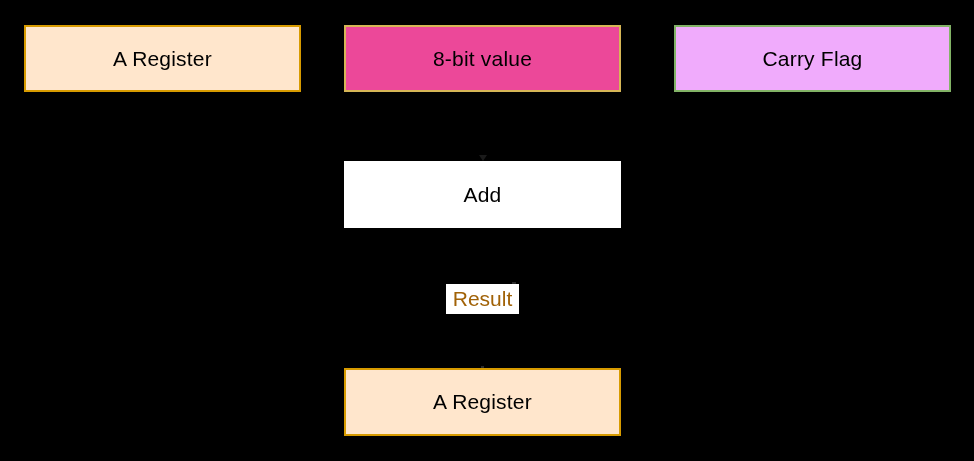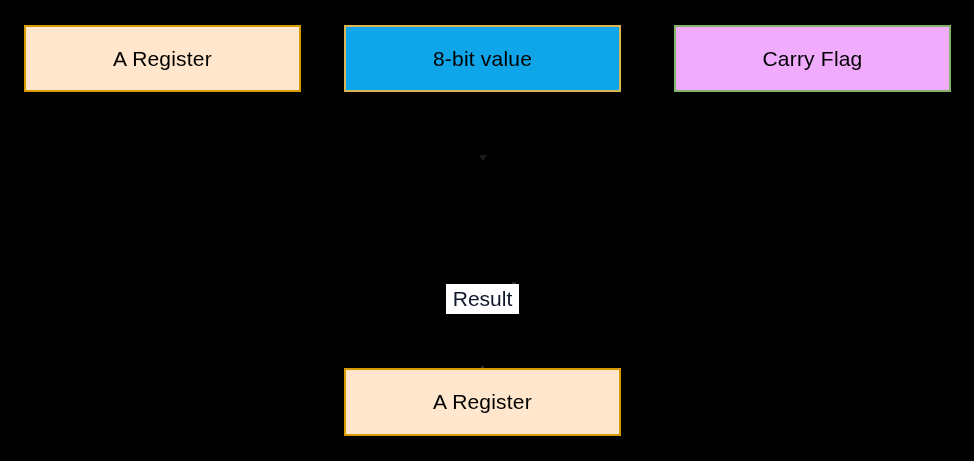--- a/index.html
+++ b/index.html
@@ -36,21 +36,21 @@
     border-width: 2px;
     border-style: solid;
   }
   .node.plain {
     border: none;
   }
   .label-box {
     position: absolute;
     box-sizing: border-box;
     background: #ffffff;
-    color: #0f172a;
+    color: #a16207;
     font-family: "Liberation Sans", sans-serif;
     font-size: 21px;
     line-height: 1.35;
     display: flex;
     align-items: center;
     justify-content: center;
     white-space: nowrap;
     border: none;
   }
   .edge {
@@ -91,28 +91,31 @@
 
   <div class="edge edge-line-v" style="left:482px; top:228px; height:140px;"></div>
   <div class="tick" style="left:512px; top:282px; width:4px; height:2px;"></div>
   <div class="tick" style="left:481px; top:366px; width:3px; height:3px;"></div>
   <div class="tick" style="left:481px; top:366px; width:3px; height:2px;"></div>
 
   <div class="node bordered" style="left:24px; top:25px; width:277px; height:67px; background:#ffe6cc; border-color:#d79b00;">
     <span>A Register</span>
   </div>
 
-  <div class="node bordered" style="left:344px; top:25px; width:277px; height:67px; background:#0ea5e9; border-color:#d6b656;">
+  <div class="node bordered" style="left:344px; top:25px; width:277px; height:67px; background:#ec4899; border-color:#d6b656;">
     <span>8-bit value</span>
   </div>
 
   <div class="node bordered" style="left:674px; top:25px; width:277px; height:67px; background:#f0abfc; border-color:#82b366;">
     <span>Carry Flag</span>
   </div>
 
+  <div class="node plain" style="left:344px; top:161px; width:277px; height:67px; background:#ffffff;">
+    <span>Add</span>
+  </div>
 
   <div class="label-box" style="left:446px; top:284px; width:73px; height:30px;">
     <span>Result</span>
   </div>
 
   <div class="node bordered" style="left:344px; top:368px; width:277px; height:68px; background:#ffe6cc; border-color:#d79b00;">
     <span>A Register</span>
   </div>
 
 </div>

